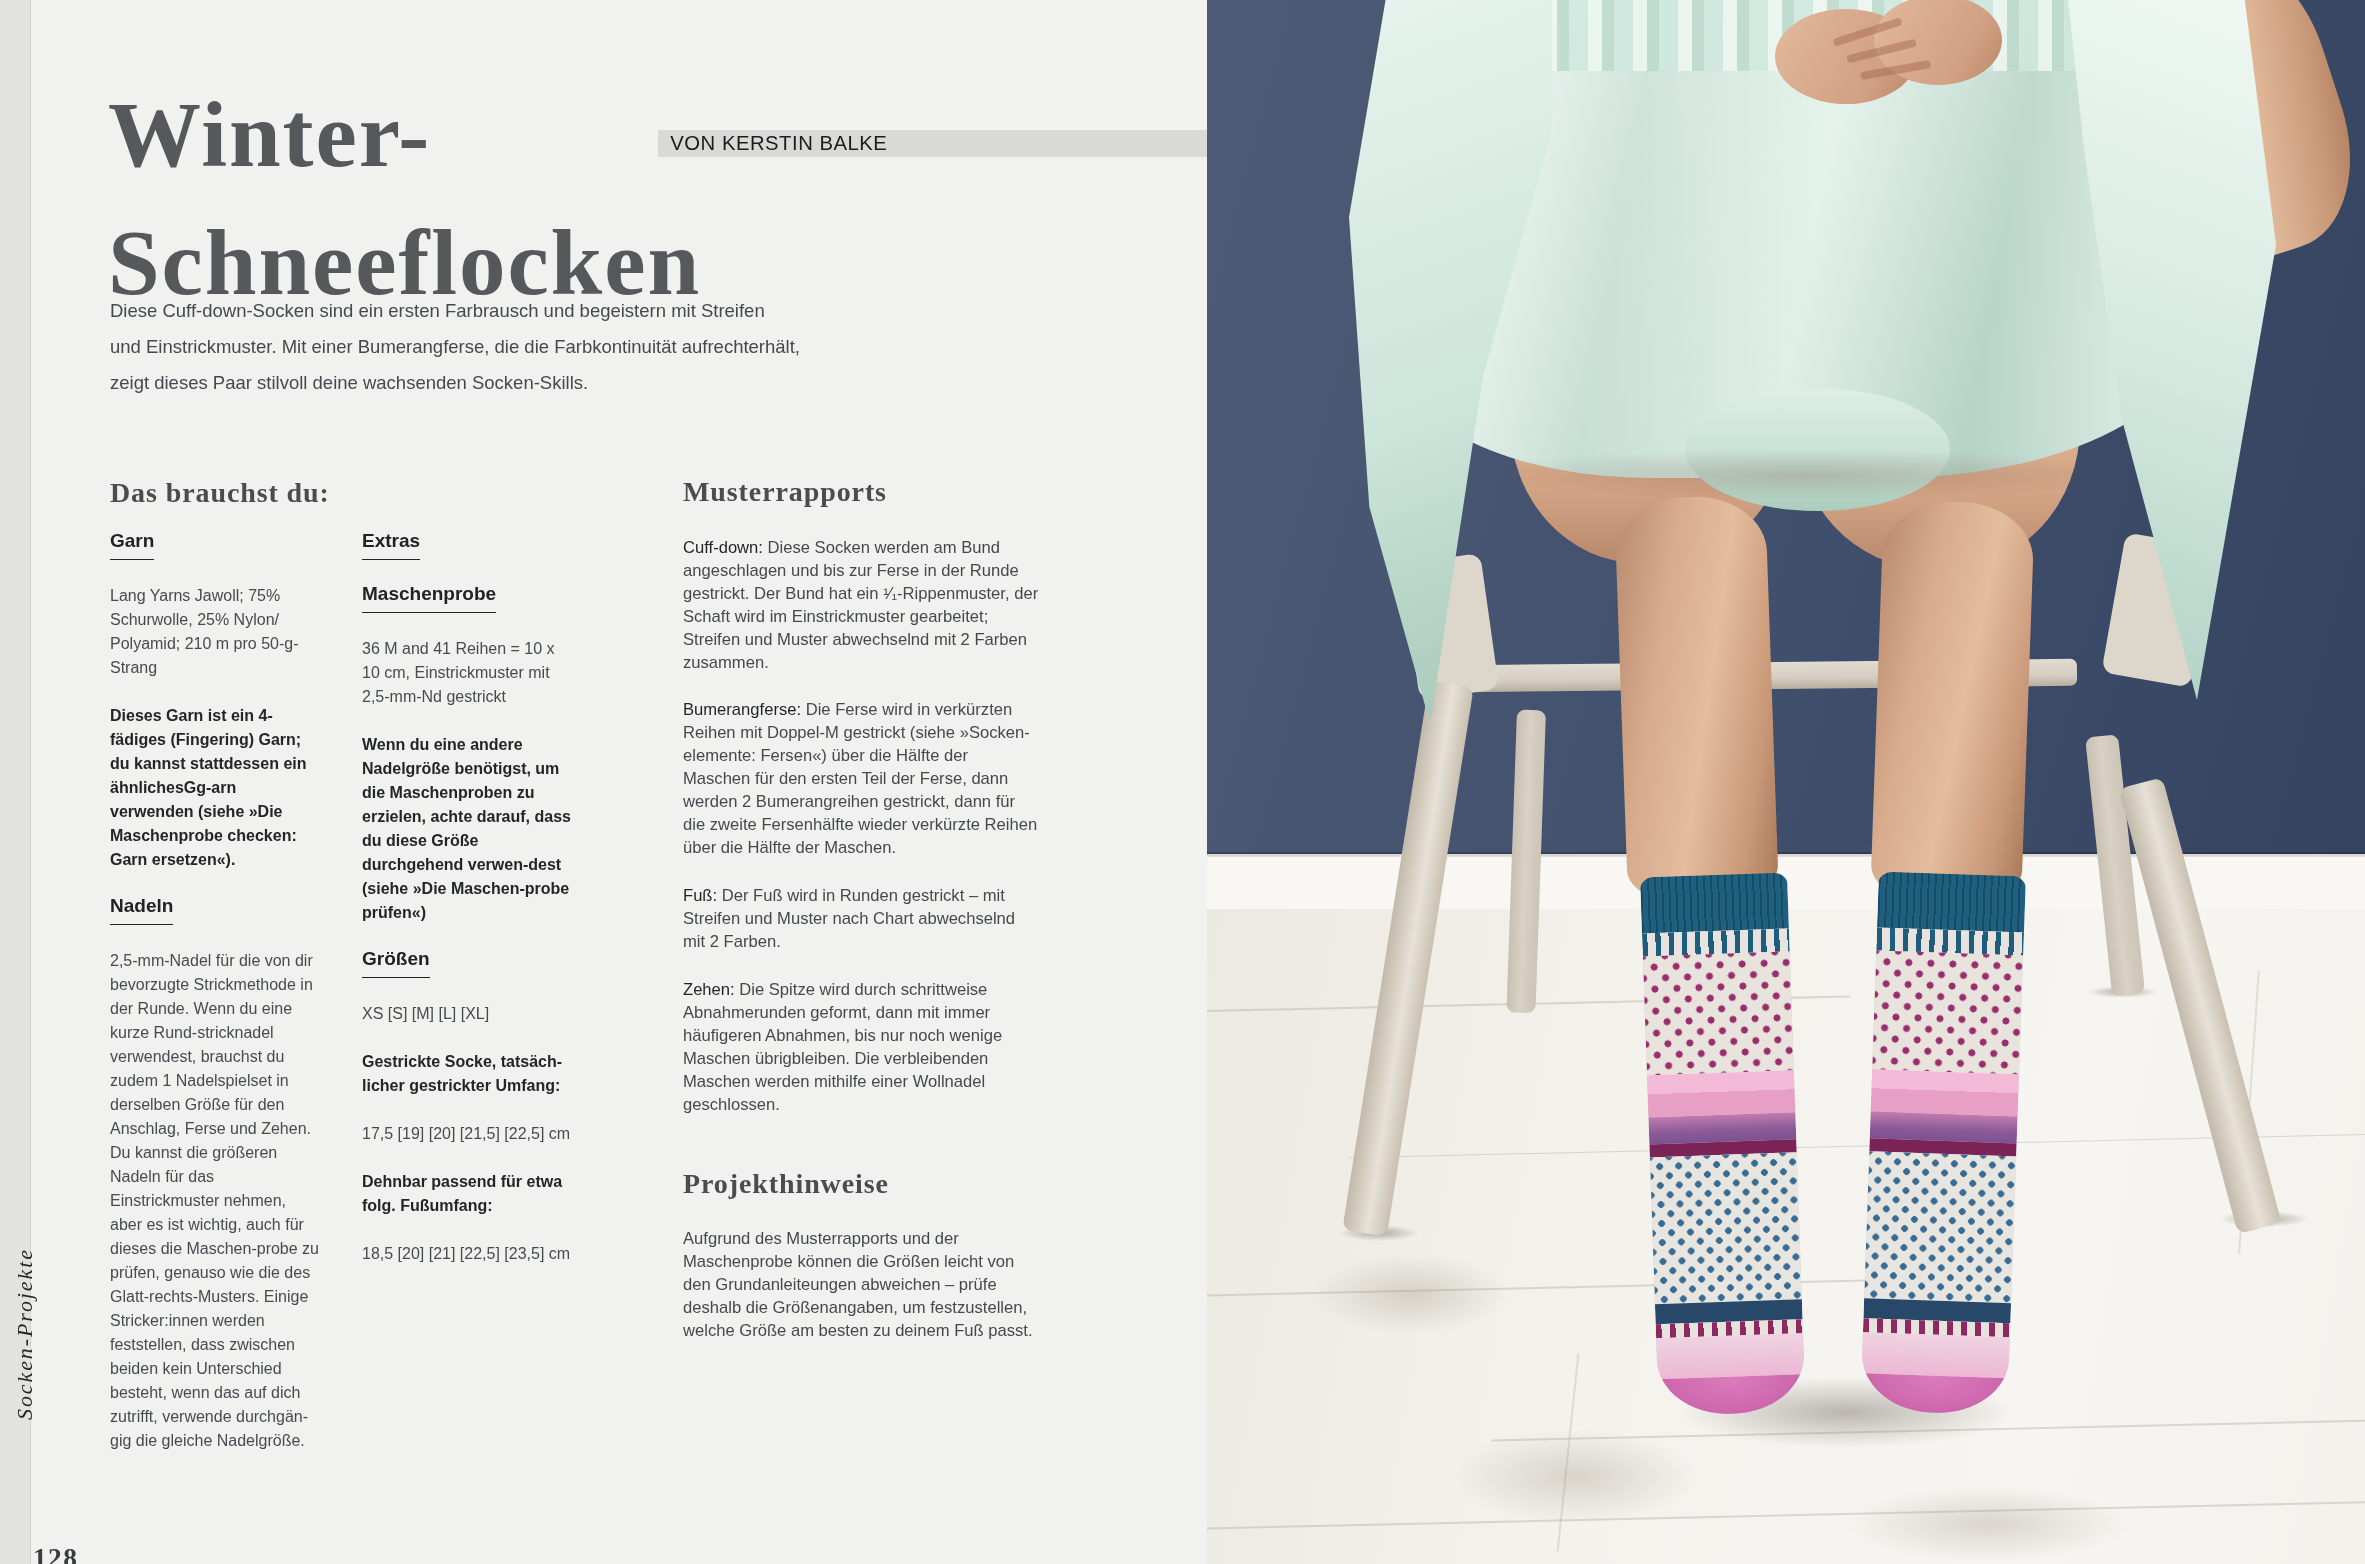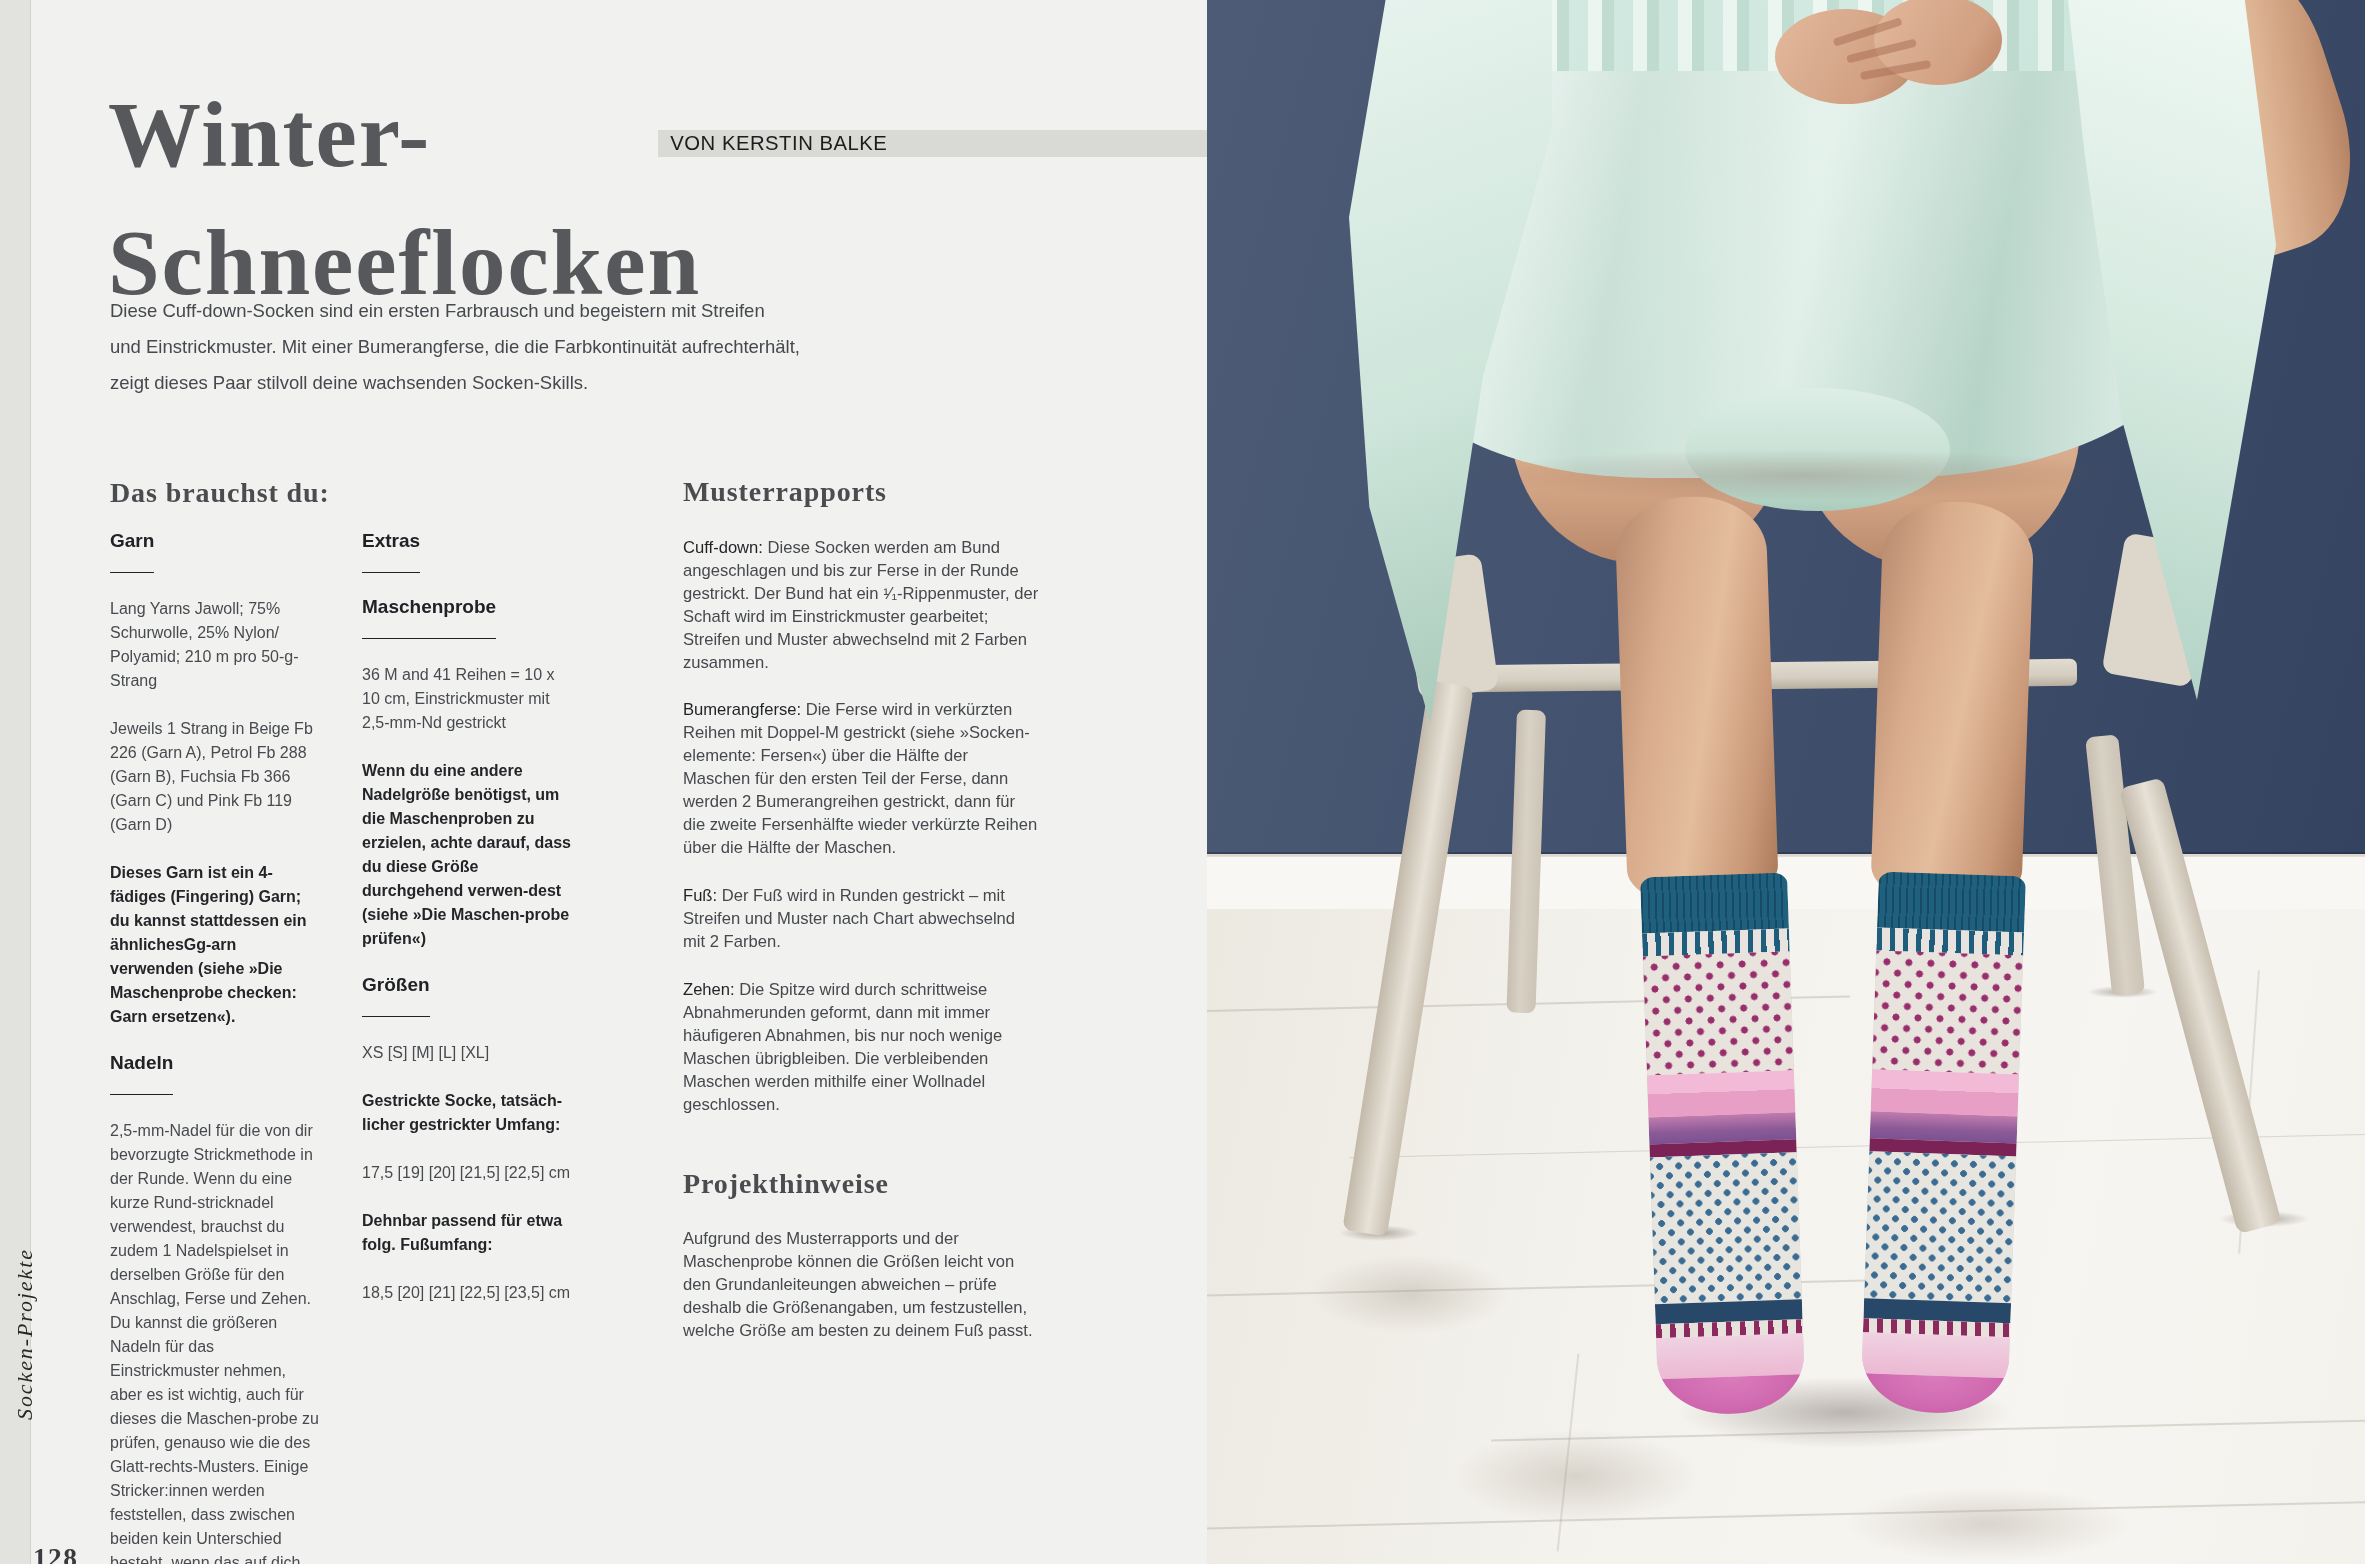--- a/index.html
+++ b/index.html
@@ -35,21 +35,21 @@
   .sechead{
     position:absolute;left:110px;top:477px;margin:0;
     font-family:"Liberation Serif",serif;font-weight:700;font-size:28px;letter-spacing:0.9px;color:#4b4c50;
   }
   .col{position:absolute;top:524px;}
   .col1{left:110px;width:212px;}
   .col2{left:362px;width:214px;}
   .col3{left:683px;top:477px;width:356px;}
   .subhead{
     width:fit-content;font-weight:700;font-size:19px;line-height:1;color:#202226;
-    border-bottom:1.4px solid #202226;padding-bottom:22px;margin:6.6px 0 24px;
+    border-bottom:1.4px solid #202226;padding-bottom:9px;margin:6.6px 0 24px;
   }
   .cpara{font-size:16px;line-height:24px;margin:0 0 24px;color:#474a4f;}
   .cpara.bold{font-weight:700;color:#232528;}
   .col3 .cpara{font-size:16.6px;line-height:23px;margin-bottom:24.6px;color:#45484d;}
   .cpara b{font-weight:400;color:#1f2226;}
   .colhead{
     font-family:"Liberation Serif",serif;font-weight:700;font-size:28px;line-height:1.1;
     letter-spacing:0.9px;color:#4b4c50;margin:0 0 28px;
   }
   .colhead.mt{margin-top:53px;}
@@ -177,21 +177,20 @@
     <div>Diese Cuff-down-Socken sind ein ersten Farbrausch und begeistern mit Streifen</div>
     <div>und Einstrickmuster. Mit einer Bumerangferse, die die Farbkontinuität aufrechterhält,</div>
     <div>zeigt dieses Paar stilvoll deine wachsenden Socken-Skills.</div>
   </div>
 
   <h2 class="sechead">Das brauchst du:</h2>
 
   <div class="col col1">
       <div class="subhead">Garn</div>
       <p class="cpara">Lang Yarns Jawoll; 75% Schurwolle, 25% Nylon/ Polyamid; 210 m pro 50-g-Strang</p>
-      <p class="cpara">Jeweils 1 Strang in Beige Fb 226 (Garn A), Petrol Fb 288 (Garn B), Fuchsia Fb 366 (Garn C) und Pink Fb 119 (Garn D)</p>
       <p class="cpara bold">Dieses Garn ist ein 4-fädiges (Fingering) Garn; du kannst stattdessen ein ähnlichesGg-arn verwenden (siehe »Die Maschenprobe checken: Garn ersetzen«).</p>
       <div class="subhead">Nadeln</div>
       <p class="cpara">2,5-mm-Nadel für die von dir bevorzugte Strickmethode in der Runde. Wenn du eine kurze Rund-stricknadel verwendest, brauchst du zudem 1 Nadelspielset in derselben Größe für den Anschlag, Ferse und Zehen. Du kannst die größeren Nadeln für das Einstrickmuster nehmen, aber es ist wichtig, auch für dieses die Maschen-probe zu prüfen, genauso wie die des Glatt-rechts-Musters. Einige Stricker:innen werden feststellen, dass zwischen beiden kein Unterschied besteht, wenn das auf dich zutrifft, verwende durchgän-gig die gleiche Nadelgröße.</p>
     </div>
   <div class="col col2">
       <div class="subhead">Extras</div>
       <div class="subhead">Maschenprobe</div>
       <p class="cpara">36 M and 41 Reihen = 10 x 10 cm, Einstrickmuster mit 2,5-mm-Nd gestrickt</p>
       <p class="cpara bold">Wenn du eine andere Nadelgröße benötigst, um die Maschenproben zu erzielen, achte darauf, dass du diese Größe durchgehend verwen-dest (siehe »Die Maschen-probe prüfen«)</p>
       <div class="subhead">Größen</div>

